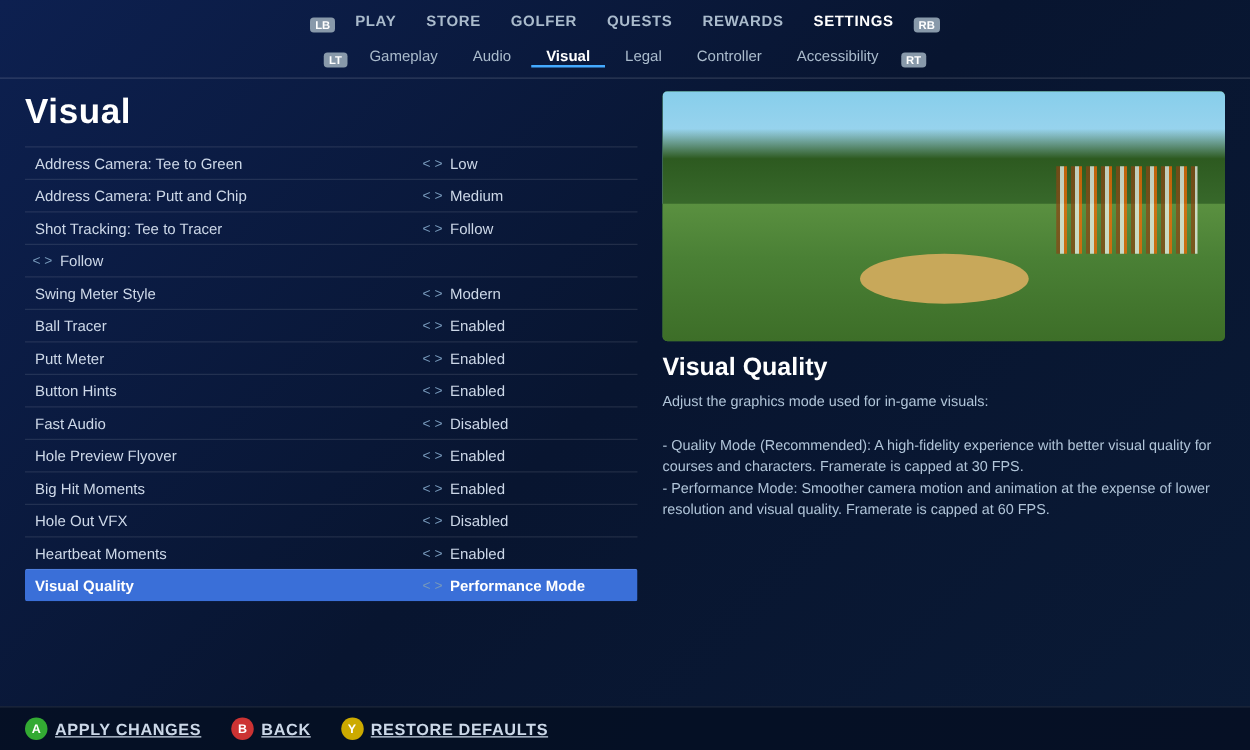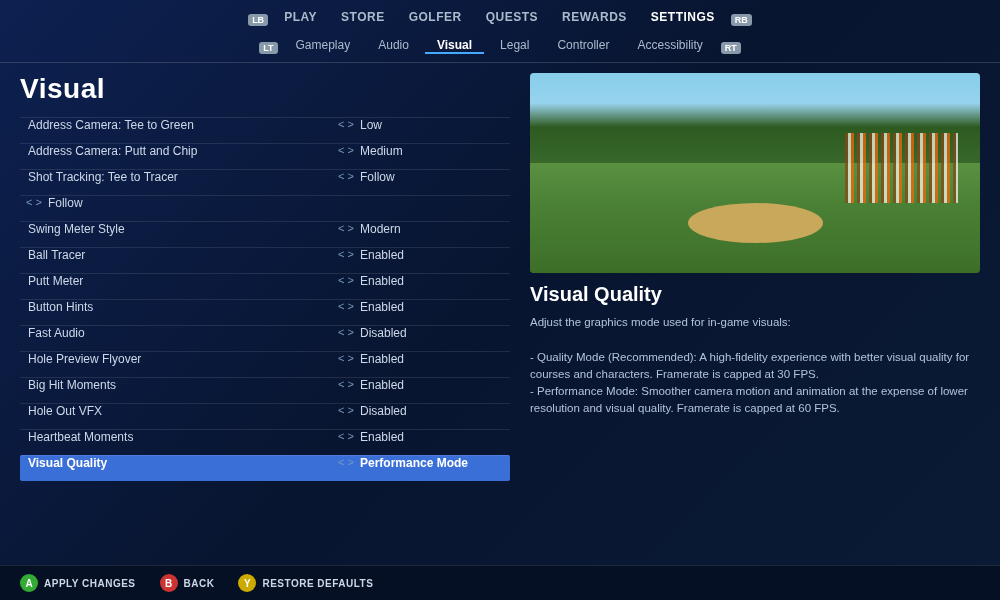--- a/index.html
+++ b/index.html
@@ -118,21 +118,21 @@
       letter-spacing: 0.5px;
     }
 
     .settings-table {
       width: 100%;
       border-collapse: collapse;
     }
 
     .settings-row {
       display: flex;
-      align-items: flex-start;
+      align-items: center;
       border-top: 1px solid rgba(255,255,255,0.1);
       height: 26px;
     }
 
     .settings-row:last-child {
       border-bottom: none;
     }
 
     .settings-row.highlighted {
       background: #3a6fd8;
@@ -282,25 +282,26 @@
       font-size: 10px;
       font-weight: bold;
       flex-shrink: 0;
     }
 
     .badge-a { background: #33aa33; color: white; }
     .badge-b { background: #cc3333; color: white; }
     .badge-y { background: #ccaa00; color: white; }
 
     .action-label {
-      font-size: 10px;
+      font-size: 13px;
       color: #ccd8e8;
       font-weight: bold;
       text-transform: uppercase;
       letter-spacing: 0.5px;
+      text-decoration: underline;
     }
   </style>
 </head>
 <body>
 
 <div class="container">
 
   <div class="top-nav">
     <span class="nav-button-badge">LB</span>
     <span class="nav-item">PLAY</span>

